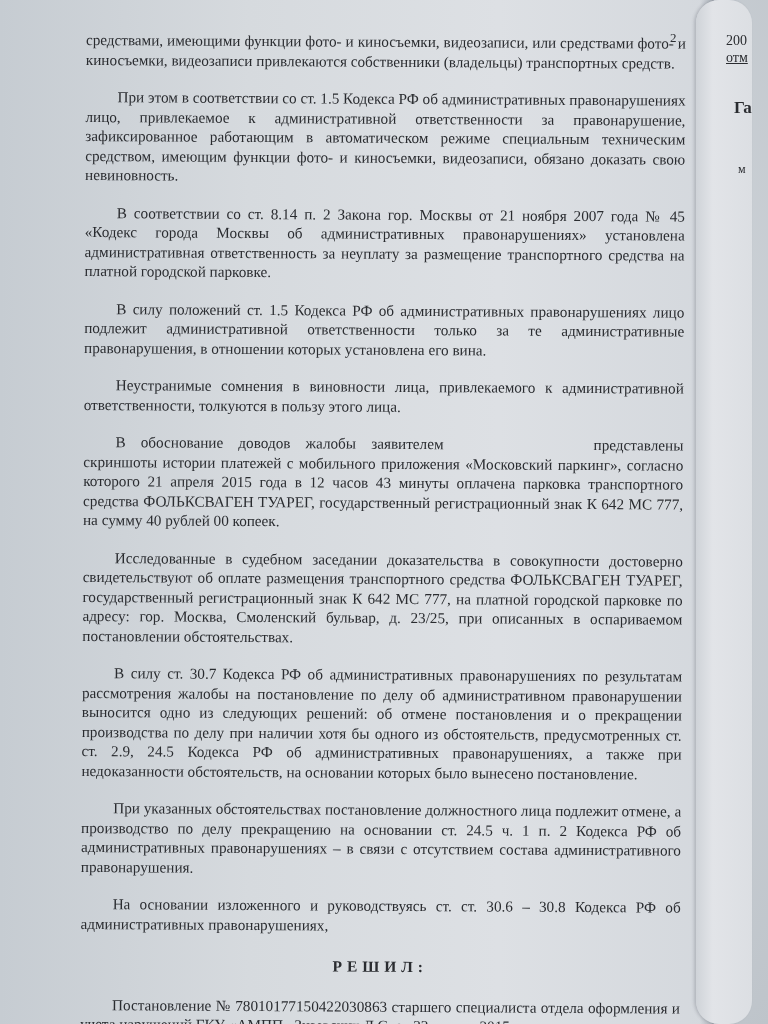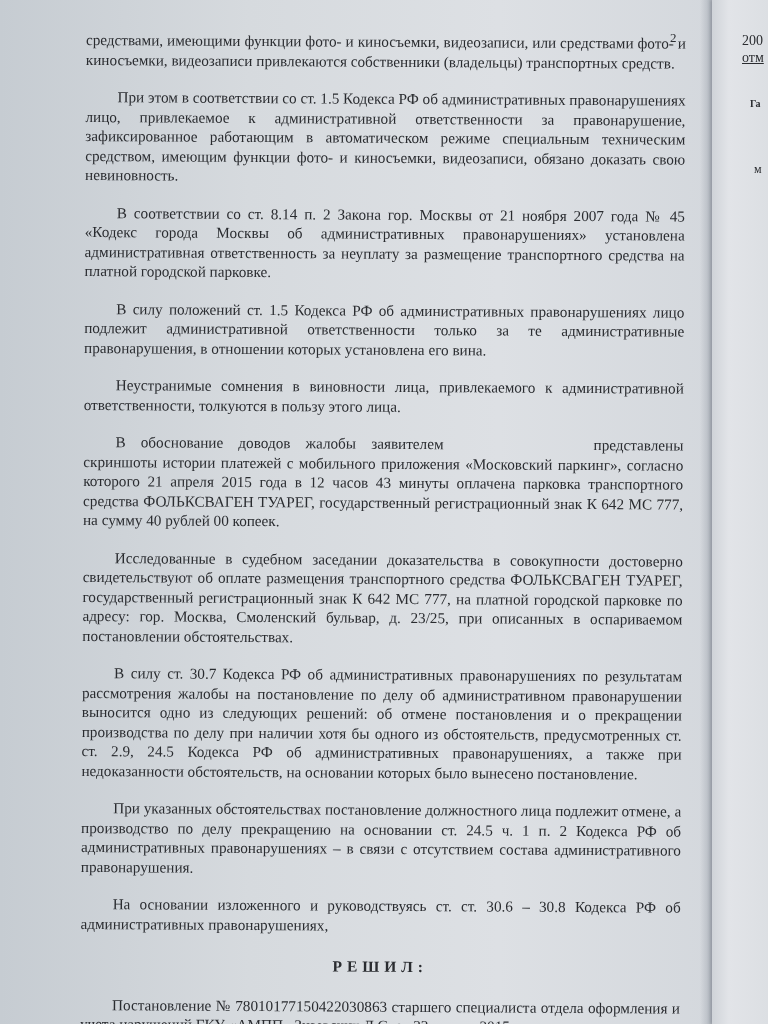--- a/index.html
+++ b/index.html
@@ -24,27 +24,28 @@
     .page-left {
       position: absolute;
       left: 0;
       top: 0;
       width: 712px;
       height: 1024px;
       background: linear-gradient(90deg, #c6ccd2 0%, #d6dade 35%, #dde0e4 70%, #d4d8dd 100%);
     }
     .page-right {
       position: absolute;
-      left: 712px;
+      left: 696px;
       top: 0;
       width: 56px;
       height: 1024px;
       background: linear-gradient(90deg, #cfd3d8 0%, #e2e4e8 30%, #dcdfe3 100%);
       box-shadow: -2px 0 3px rgba(80,85,95,0.25);
       overflow: hidden;
+      border-radius: 23px;
     }
     .fold {
       position: absolute;
       left: 700px;
       top: 0;
       width: 14px;
       height: 1024px;
       background: linear-gradient(90deg, rgba(190,195,202,0) 0%, rgba(170,176,184,0.6) 60%, rgba(150,156,165,0.8) 100%);
     }
     .doc {
@@ -113,16 +114,16 @@
       
     </p>
   </div>
 </div>
 
 <div class="fold"></div>
 
 <div class="page-right">
   <span class="side-text" style="left:30px; top:33px;">200</span>
   <span class="side-text" style="left:30px; top:50px;text-decoration:underline;">отм</span>
-  <span class="side-text" style="left:38px; top:98px; font-weight:bold; font-size:10px;">Га</span>
+  <span class="side-text" style="left:38px; top:98px; font-weight:bold; font-size:17px;">Га</span>
   <span class="side-text" style="left:38px; top:114px;margin-left:27px;">Ко</span>
   <span class="side-text" style="left:42px; top:162px; font-size:12px;">м</span>
 </div>
 
 </body></html>

